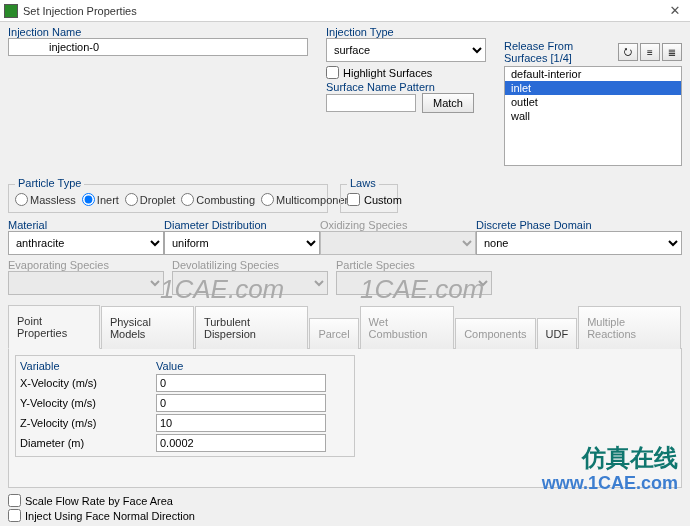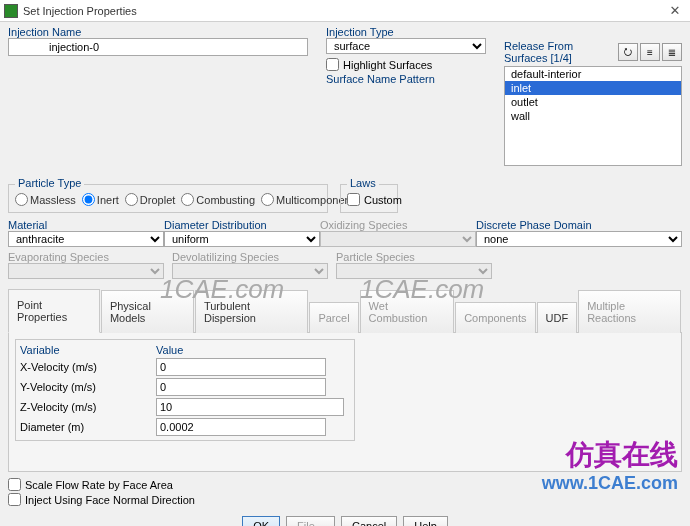--- a/index.html
+++ b/index.html
@@ -4,42 +4,42 @@
 <style>
   * { box-sizing: border-box; font-family: "SimSun", "MS Sans Serif", sans-serif; font-size: 11px; }
   body { margin: 0; background: #f0f0f0; width: 690px; height: 526px; position: relative; }
   .titlebar { height: 22px; background: #fff; border-bottom: 1px solid #d0d0d0; display: flex; align-items: center; padding: 0 4px; }
   .titlebar .ticon { width: 14px; height: 14px; background: #2a8a2a; border: 1px solid #555; margin-right: 5px; display:inline-block; }
   .titlebar .ttxt { flex: 1; color: #333; }
   .titlebar .tclose { width: 22px; text-align: center; color: #555; cursor: default; font-size: 13px; }
   .content { position: absolute; top: 22px; left: 0; right: 0; bottom: 0; padding: 4px 8px 6px; }
   .lbl { color: #003a7a; }
   input[type=text], select { border: 1px solid #a8a8a8; background: #fff; height: 18px; padding: 0 3px; }
-  select { height: 16px; }
+  select { height: 24px; }
   .row { display: flex; }
   .col { display: flex; flex-direction: column; }
   .btn { border: 1px solid #9a9a9a; background: linear-gradient(#fdfdfd,#e6e6e6); height: 20px; padding: 0 10px; display: inline-flex; align-items: center; cursor: default; }
   .ok-btn { border: 1px solid #3a7ac0; background: linear-gradient(#eaf3fb,#cfe5f8); }
   .chk { display: flex; align-items: center; gap: 4px; }
   .chk input { margin: 0; }
   .radio-row { display: flex; align-items: center; gap: 6px; }
   .radio-row label { display: flex; align-items: center; gap: 2px; color:#333; }
   .radio-row input { margin:0; }
   .groupbox { border: 1px solid #c8c8c8; padding: 4px 6px 6px; position: relative; }
   .groupbox > .glabel { position: absolute; top: -8px; left: 6px; background: #f0f0f0; padding: 0 3px; color:#003a7a; }
   .listbox { border: 1px solid #a8a8a8; background: #fff; }
   .listbox .item { padding: 1px 6px; }
   .listbox .sel { background: #2a6bd6; color: #fff; }
   .tabs { display: flex; align-items: flex-end; }
   .tab { border: 1px solid #c8c8c8; border-bottom: none; padding: 9px 8px; margin-right: 1px; background: linear-gradient(#fdfdfd,#ececec); color:#333; }
   .tab.active { background: #f5f5f5; border-bottom: 1px solid #f5f5f5; font-weight: normal; }
   .tab.dis { color: #999; }
   .tabbody { border: 1px solid #c8c8c8; padding: 6px; background: #f5f5f5; margin-top: -1px; }
   .wm { position:absolute; color:#aaa; font-family:sans-serif; font-style:italic; pointer-events:none; }
-  .wm.cn { right:12px; bottom:52px; font-size:28px; color:#a21caf; font-weight:bold; font-style:normal; }
+  .wm.cn { right:12px; bottom:52px; font-size:24px; color:#0f766e; font-weight:bold; font-style:normal; }
   .wm.url { right:12px; bottom:32px; font-size:18px; color:#3d7ed0; font-weight:bold; font-style:normal; }
   .iconbtn { width:20px; height:18px; border:1px solid #9a9a9a; background: linear-gradient(#fdfdfd,#e6e6e6); display:inline-flex; align-items:center; justify-content:center; margin-left:2px; font-size:10px; }
   .dislbl { color:#999; }
 </style>
 </head>
 <body>
 
 <div class="titlebar">
   <span class="ticon"></span>
   <span class="ttxt">Set Injection Properties</span>
@@ -54,20 +54,24 @@
       <input type="text" style="width: 300px; padding-left: 40px;" value="injection-0">
     </div>
     <div class="col" style="width:170px;">
       <span class="lbl">Injection Type</span>
       <select style="width:160px;"><option>surface</option></select>
       <label class="chk" style="margin-top:4px;">
         <input type="checkbox" style="">
         <span>Highlight Surfaces</span>
       </label>
       <span class="lbl" style="margin-top:2px;">Surface Name Pattern</span>
+      <div class="row" style="gap:6px; align-items:center;">
+        <input type="text" style="width: 90px;">
+        <span class="btn">Match</span>
+      </div>
     </div>
     <div class="col" style="flex:1;">
       <div class="row" style="align-items:center; margin-top:14px;">
         <span class="lbl" style="flex:1;">Release From Surfaces [1/4]</span>
         <span class="iconbtn">⭮</span>
         <span class="iconbtn">≡</span>
         <span class="iconbtn">≣</span>
       </div>
       <div class="listbox" style="height:100px; margin-top:2px;">
         <div class="item">default-interior</div>
@@ -171,21 +175,21 @@
           <div class="row" style="gap: 6px; margin-top: 2px; align-items: center;">
             <span style="width:130px;">X-Velocity (m/s)</span>
             <input type="text" style="width: 170px;" value="0">
           </div>
           <div class="row" style="gap: 6px; margin-top: 2px; align-items: center;">
             <span style="width:130px;">Y-Velocity (m/s)</span>
             <input type="text" style="width: 170px;" value="0">
           </div>
           <div class="row" style="gap: 6px; margin-top: 2px; align-items: center;">
             <span style="width:130px;">Z-Velocity (m/s)</span>
-            <input type="text" style="width: 188px;" value="10">
+            <input type="text" style="width: 170px;" value="10">
           </div>
           <div class="row" style="gap: 6px; margin-top: 2px; align-items: center;">
             <span style="width:130px;">Diameter (m)</span>
             <input type="text" style="width: 170px;" value="0.0002">
           </div>
         </div>
     </div>
   </div>
 
   <label class="chk" style="margin-top:6px;">

